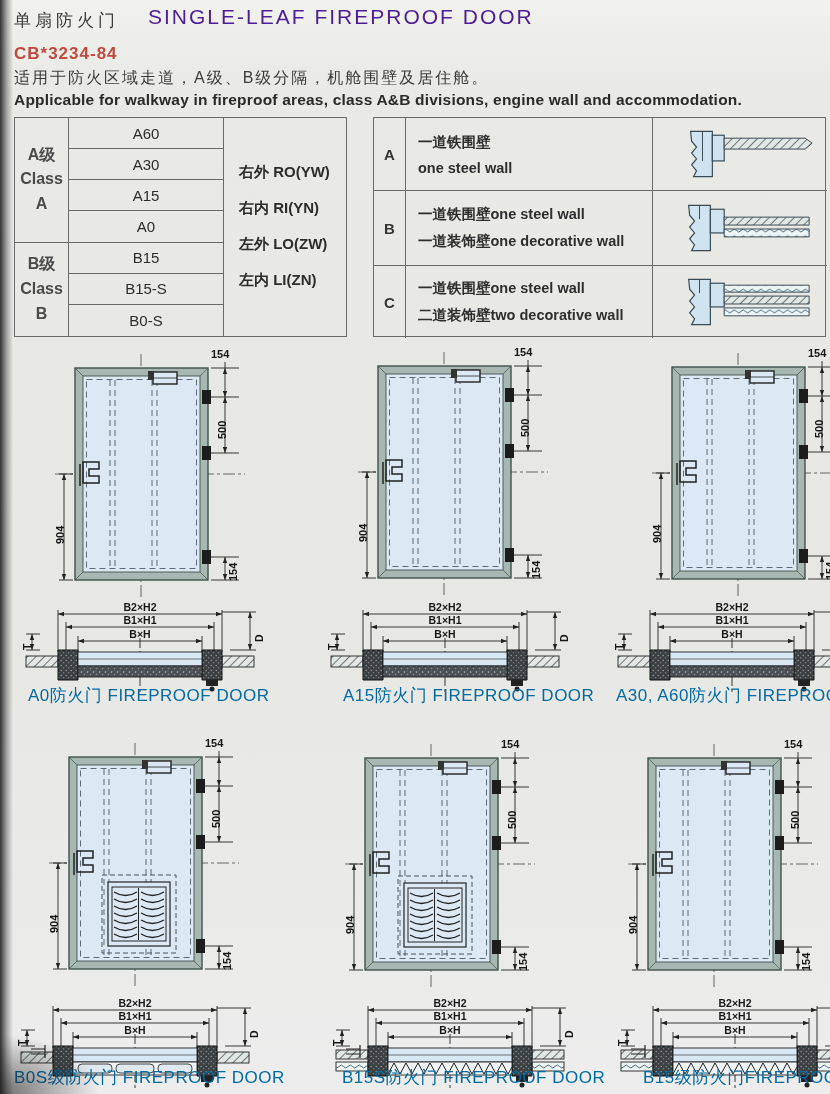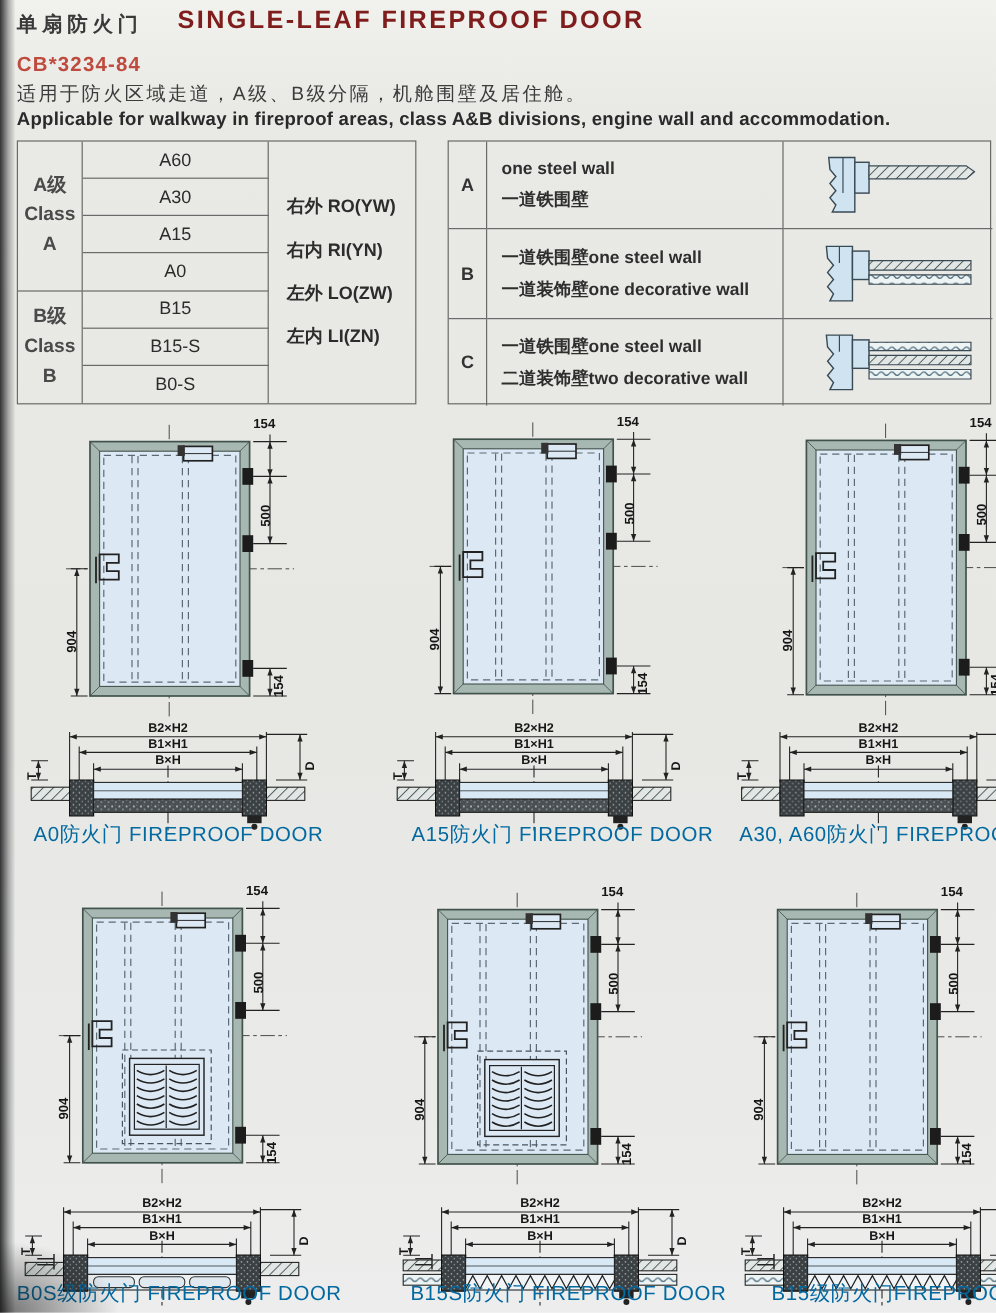--- a/index.html
+++ b/index.html
@@ -7,22 +7,22 @@
   body{
     position:relative;overflow:hidden;color:#1c1c1c;
     background:linear-gradient(180deg,#f1f1ed 0%,#e9eae6 8%,#e7e8e4 55%,#ecedec 100%);
     font-family:"Liberation Sans","DejaVu Sans",sans-serif;
   }
   .edge-left{position:absolute;left:0;top:0;width:13px;height:100%;z-index:9;pointer-events:none;
     background:linear-gradient(90deg,#343434 0%,rgba(90,90,95,.45) 55%,rgba(120,120,120,0) 100%)}
   .corner-smudge{position:absolute;left:0;bottom:0;width:100px;height:60px;z-index:9;pointer-events:none;
     background:radial-gradient(ellipse at 0% 100%,rgba(25,25,25,.6),rgba(25,25,25,0) 70%)}
   .abs{position:absolute}
-  .hdr-cn{left:14px;top:9px;font-size:17px;font-weight:700;color:#3a3a3a;letter-spacing:4px}
-  .hdr-en{left:148px;top:5px;font-size:21px;font-weight:700;color:#7f1d1d;letter-spacing:2px}
+  .hdr-cn{left:14px;top:9px;font-size:17px;font-weight:400;color:#3a3a3a;letter-spacing:4px}
+  .hdr-en{left:148px;top:5px;font-size:21px;font-weight:400;color:#4c1d95;letter-spacing:2px}
   .hdr-std{left:14px;top:44px;font-size:17px;font-weight:700;color:#bf4a3e;letter-spacing:1px}
   .hdr-desc-cn{left:14px;top:68px;font-size:16px;font-weight:400;color:#3c3c3c;letter-spacing:2px}
   .hdr-desc-en{left:14px;top:91px;font-size:15.5px;font-weight:700;color:#2a2a2a;letter-spacing:.2px}
 
   
   .tbl-class{left:14px;top:117px;width:333px;height:220px;display:grid;
     grid-template-columns:54px 155px 124px;grid-template-rows:repeat(7,1fr);
     border:1px solid #6a6a6a}
   .tbl-class>div{display:flex;align-items:center;justify-content:center}
   .cls-group{grid-column:1;flex-direction:column;font-size:16px;font-weight:700;color:#4a4a4a;
@@ -304,22 +304,22 @@
     <span>右外 RO(YW)</span>
     <span>右内 RI(YN)</span>
     <span>左外 LO(ZW)</span>
     <span>左内 LI(ZN)</span>
   </div>
 </div>
 
 <div class="abs tbl-wall">
   <div class="wkey">A</div>
   <div class="wdesc">
+    <span>一道铁围壁</span>
     <span>one steel wall</span>
-    <span>一道铁围壁</span>
   </div>
   <div class="wdraw">
     <svg width="158" height="58" viewBox="0 0 160 58">
         <use href="#wall-a"></use>
       </svg>
   </div>
   <div class="wkey">B</div>
   <div class="wdesc">
     <span>一道铁围壁one steel wall</span>
     <span>一道装饰壁one decorative wall</span>

